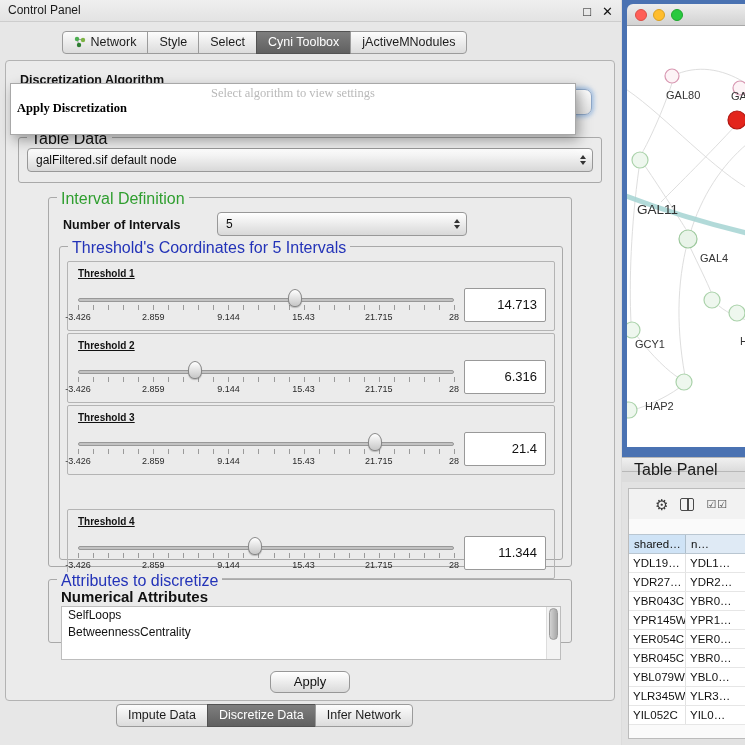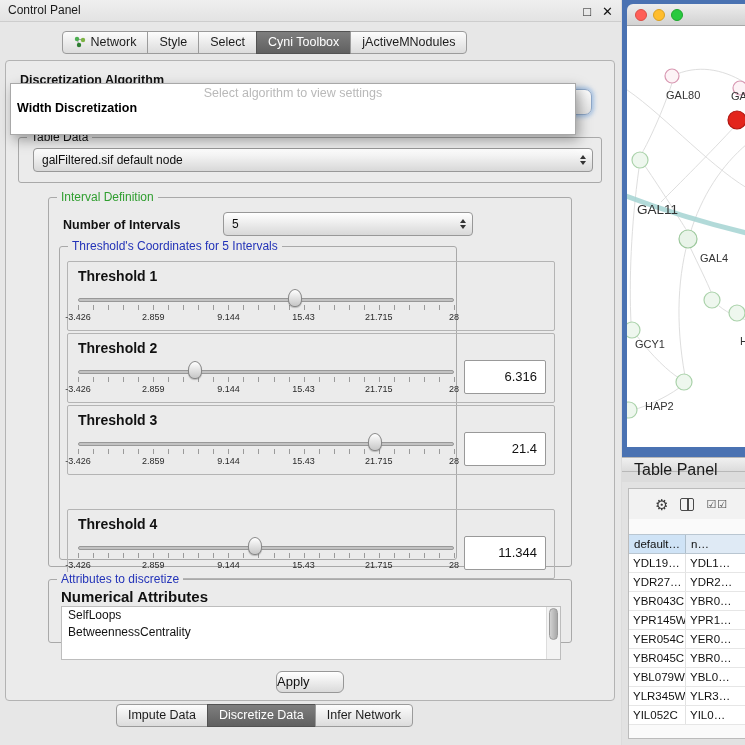--- a/index.html
+++ b/index.html
@@ -30,51 +30,51 @@
 
   .outer { position:absolute; left:5px; top:60px; width:610px; height:641px;
     background:#ebebeb; border:1px solid #b3b3b3; border-radius:4px; }
 
   .algo-label { position:absolute; left:14px; top:12px; font-weight:bold; font-size:12.5px; z-index:1; }
   .algo-combo { position:absolute; left:12px; top:28px; width:574px; height:26px;
     border:1px solid #8fa8c8; border-radius:7px; background:linear-gradient(#fdfdfd,#e2e2e2);
     box-shadow:0 0 4px 2px rgba(115,163,220,.6); z-index:2; }
 
   .popup { position:absolute; left:4px; top:22px; width:566px; height:52px; background:#fff;
-    border:1px solid #a8a8a8; box-shadow:3px 5px 12px rgba(0,0,0,.35); z-index:5; }
+    border:1px solid #a8a8a8; box-shadow:3px 5px 12px rgba(0,0,0,.35); z-index:5;font-family:Liberation Serif, serif; }
   .popup .hint { text-align:center; color:#b9b9b9; font-size:12.5px; height:16px; padding-top:2px; }
   .popup .opt { font-size:12.5px; color:#000; padding:1px 0 1px 6px; height:16px; }
   .popup .opt.bold { font-weight:bold; }
 
   .group { position:absolute; border:1px solid #a9a9a9; border-radius:3px; }
   .group-label { position:absolute; top:-8px; left:8px; background:#ebebeb; padding:0 4px;
-    font-size:12px; white-space:nowrap; }
+    font-size:16px; white-space:nowrap; }
   .lbl-green { color:#2f9e2f; }
   .lbl-blue  { color:#2333b8; }
 
   #g-tabledata { left:12px; top:76px; width:584px; height:46px; }
   #g-interval  { left:42px; top:136px; width:524px; height:370px; }
-  #g-thresh    { left:10px; top:48px;  width:398px; height:314px; }
+  #g-thresh    { left:10px; top:48px;  width:504px; height:314px; }
   #g-attrs     { left:42px; top:518px; width:524px; height:64px; }
 
   .combo { position:absolute; height:24px; border:1px solid #989898; border-radius:4px;
     background:linear-gradient(#ffffff,#d8d8d8); font-size:12px; line-height:22px;
-    padding:0 24px 0 8px; color:#0d0d0d; overflow:hidden; white-space:nowrap;margin-left:6px; }
+    padding:0 24px 0 8px; color:#0d0d0d; overflow:hidden; white-space:nowrap; }
   .combo .arrows { position:absolute; right:6px; top:50%; transform:translateY(-50%);
     display:flex; flex-direction:column; gap:2px; }
   .arr-up { width:0; height:0; border-left:3.5px solid transparent; border-right:3.5px solid transparent;
     border-bottom:4px solid #333; }
   .arr-dn { width:0; height:0; border-left:3.5px solid transparent; border-right:3.5px solid transparent;
     border-top:4px solid #333; }
 
   .num-label { position:absolute; left:14px; top:20px; font-weight:bold; font-size:12.5px; }
 
   .tbox { position:absolute; left:7px; width:488px; height:70px;
     border:1px solid #b4b4b4; border-radius:2px; }
-  .tlabel { position:absolute; left:10px; top:6px; font-weight:bold; font-size:14px; }
+  .tlabel { position:absolute; left:10px; top:6px; font-weight:bold; font-size:10px;text-decoration:underline; }
   .slider { position:absolute; left:10px; top:22px; width:376px; height:46px; }
   .track { position:absolute; left:0; width:376px; top:14px; height:4px; background:#c2c2c2;
     border:1px solid #989898; border-radius:2px; }
   .ticks { position:absolute; left:0; width:377px; top:21px; height:5px;
     background-image:repeating-linear-gradient(to right,#9a9a9a 0 1px,transparent 1px 15.04px); }
   .thumb { position:absolute; top:5px; width:14px; height:18px; margin-left:-7px;
     background:linear-gradient(#ffffff,#c6c6c6); border:1px solid #878787;
     border-radius:7px 7px 6px 6px / 9px 9px 7px 7px; box-shadow:0 1px 1px rgba(0,0,0,.2); }
   .scale { position:absolute; left:0; width:376px; top:28px; height:12px; font-size:9px; color:#2a2a2a; }
   .scale span { position:absolute; transform:translateX(-50%); white-space:nowrap; }
@@ -84,23 +84,23 @@
 
   .attrs-title { position:absolute; left:12px; top:8px; font-weight:bold; font-size:15px; }
   .list { position:absolute; left:12px; top:26px; width:500px; height:54px; background:#fff;
     border:1px solid #bdbdbd; overflow:hidden; }
   .list-item { font-size:12px; height:17px; padding:1px 0 0 6px; white-space:nowrap; }
   .vscroll { position:absolute; right:0; top:0; bottom:0; width:14px; background:#f3f3f3;
     border-left:1px solid #ddd; }
   .vthumb { position:absolute; left:2px; right:2px; top:1px; height:32px; border-radius:5px;
     background:linear-gradient(90deg,#d2d2d2,#a8a8a8); border:1px solid #9a9a9a; }
 
-  .apply { position:absolute; left:50%; top:610px; transform:translateX(-50%); width:68px; height:22px;
+  .apply { position:absolute; left:50%; top:610px; transform:translateX(-50%); width:80px; height:22px;
     border:1px solid #979797; border-radius:6px; background:linear-gradient(#ffffff,#dadada);
-    font-size:13px; text-align:left; line-height:20px; }
+    font-size:13px; text-align:center; line-height:20px; }
 
   
   .net { position:absolute; left:622px; top:0; width:123px; height:457px; background:#4a72b2; overflow:hidden; }
   .macwin { position:absolute; left:5px; top:4px; width:130px; height:443px; }
   .mactitle { position:relative; height:22px; background:linear-gradient(#ededed,#d2d2d2);
     border-bottom:1px solid #a8a8a8; border-radius:6px 0 0 0; }
   .lights { position:absolute; left:8px; top:5px; display:flex; gap:6px; }
   .light { width:12px; height:12px; border-radius:50%; }
   .l-red { background:#ff5f58; border:1px solid #d94f46; }
   .l-yel { background:#ffbd2e; border:1px solid #d9a022; }
@@ -168,21 +168,21 @@
     </div>
   </div>
 
   <div class="outer">
 
     <div class="algo-label">Discretization Algorithm</div>
     <div class="algo-combo"></div>
 
     <div class="popup">
       <div class="hint">Select algorithm to view settings</div>
-      <div class="opt bold">Width Discretization</div>
+      <div class="opt bold">Apply Discretization</div>
     </div>
 
     <div class="group" id="g-tabledata">
       <span class="group-label">Table Data</span>
       <div class="combo" style="left:8px; right:8px; top:10px;">
         <span>galFiltered.sif default node</span>
         <span class="arrows">
             <span class="arr-up"></span>
             <span class="arr-dn"></span>
           </span>
@@ -212,20 +212,21 @@
             <div class="thumb" style="left:57.7%;"></div>
             <div class="scale">
               <span style="left:0%">-3.426</span>
               <span style="left:20%">2.859</span>
               <span style="left:40%">9.144</span>
               <span style="left:60%">15.43</span>
               <span style="left:80%">21.715</span>
               <span style="left:100%">28</span>
             </div>
           </div>
+          <div class="valbox">14.713</div>
         </div>
 
         <div class="tbox" style="top:86px;">
           <div class="tlabel">Threshold 2</div>
           <div class="slider">
             <div class="track"></div>
             <div class="ticks"></div>
             <div class="thumb" style="left:31%;"></div>
             <div class="scale">
               <span style="left:0%">-3.426</span>
@@ -365,21 +366,21 @@
 
 <div class="tp">
   <div class="tp-inner">
     <div class="tp-toolbar">
       <span class="gear">⚙</span>
       <span class="tblicon"></span>
       <span class="checks">☑☑</span>
     </div>
     <div class="tp-gap"></div>
     <div class="tp-hrow">
-      <div class="tp-h1">default…</div>
+      <div class="tp-h1">shared…</div>
       <div class="tp-h2">n…</div>
     </div>
     <div>
       <div class="tp-row">
         <div class="tp-c1">YDL19…</div>
         <div class="tp-c2">YDL1…</div>
       </div>
       <div class="tp-row">
         <div class="tp-c1">YDR27…</div>
         <div class="tp-c2">YDR2…</div>

